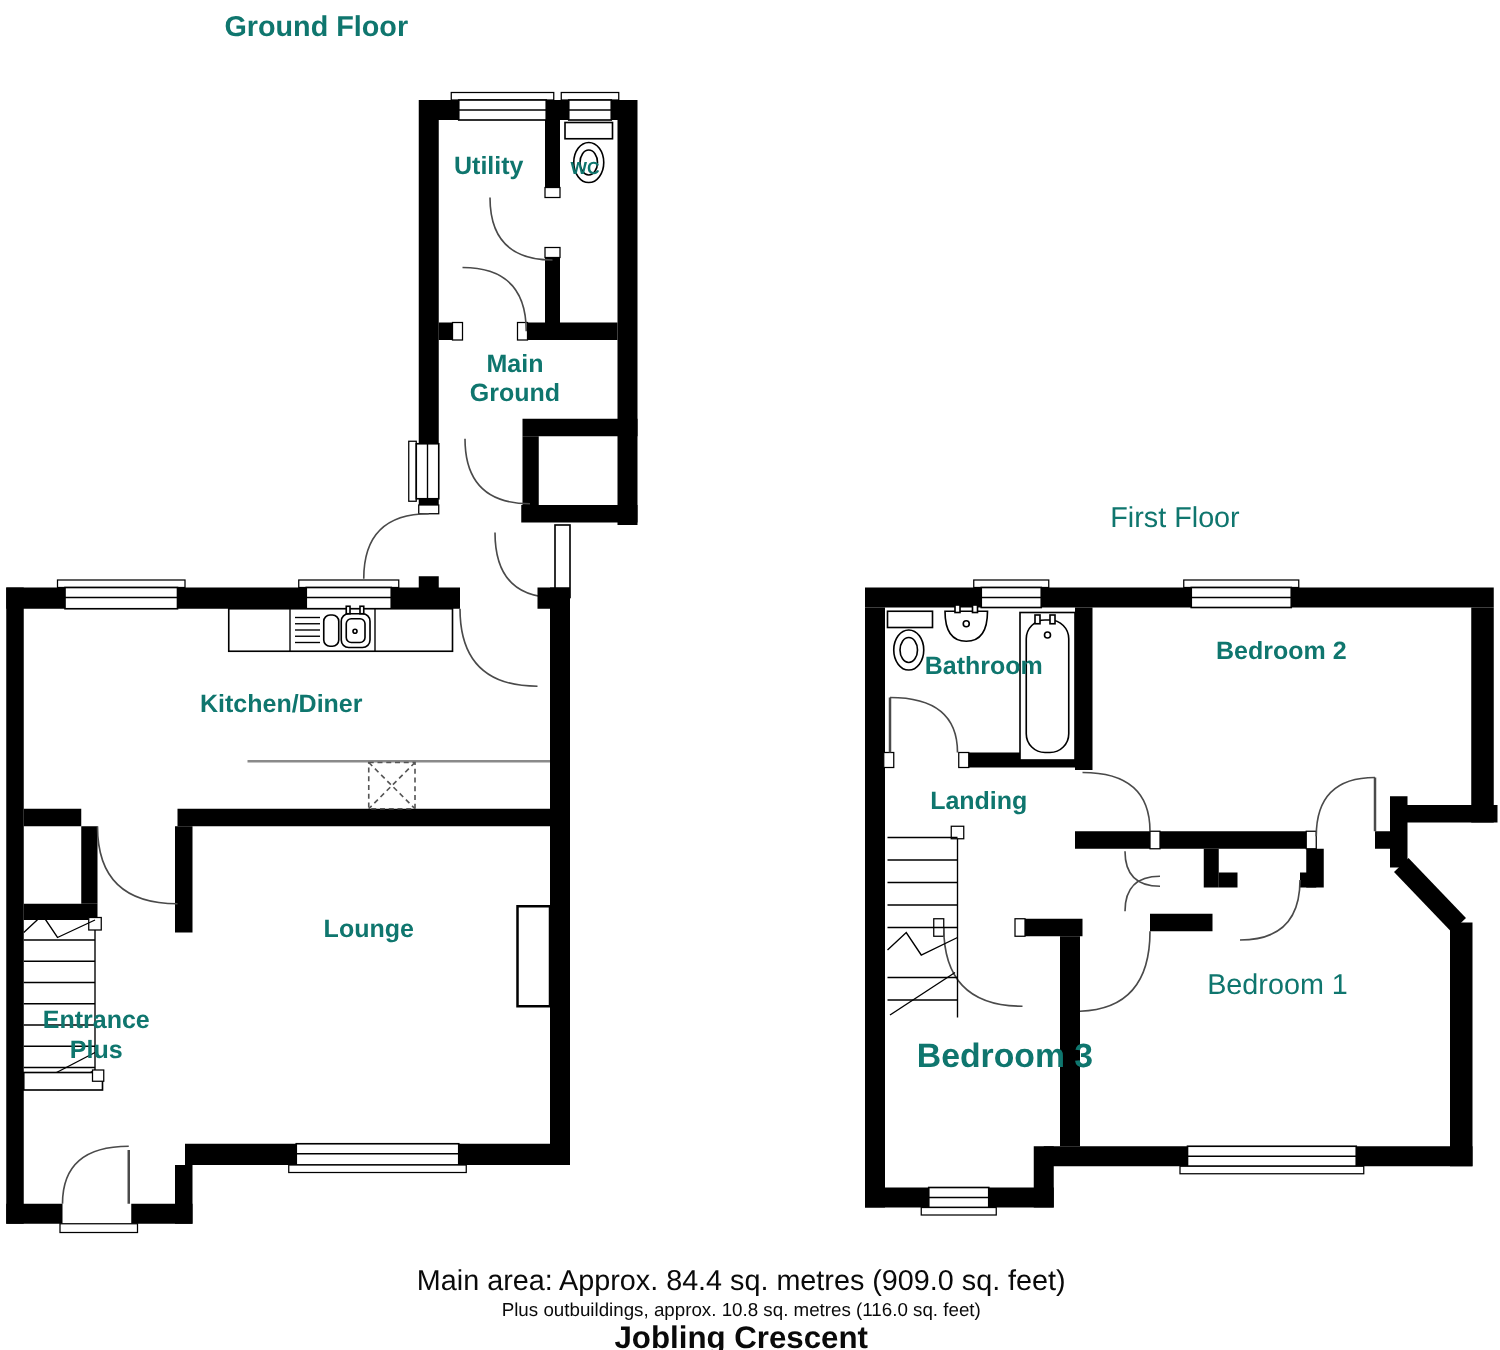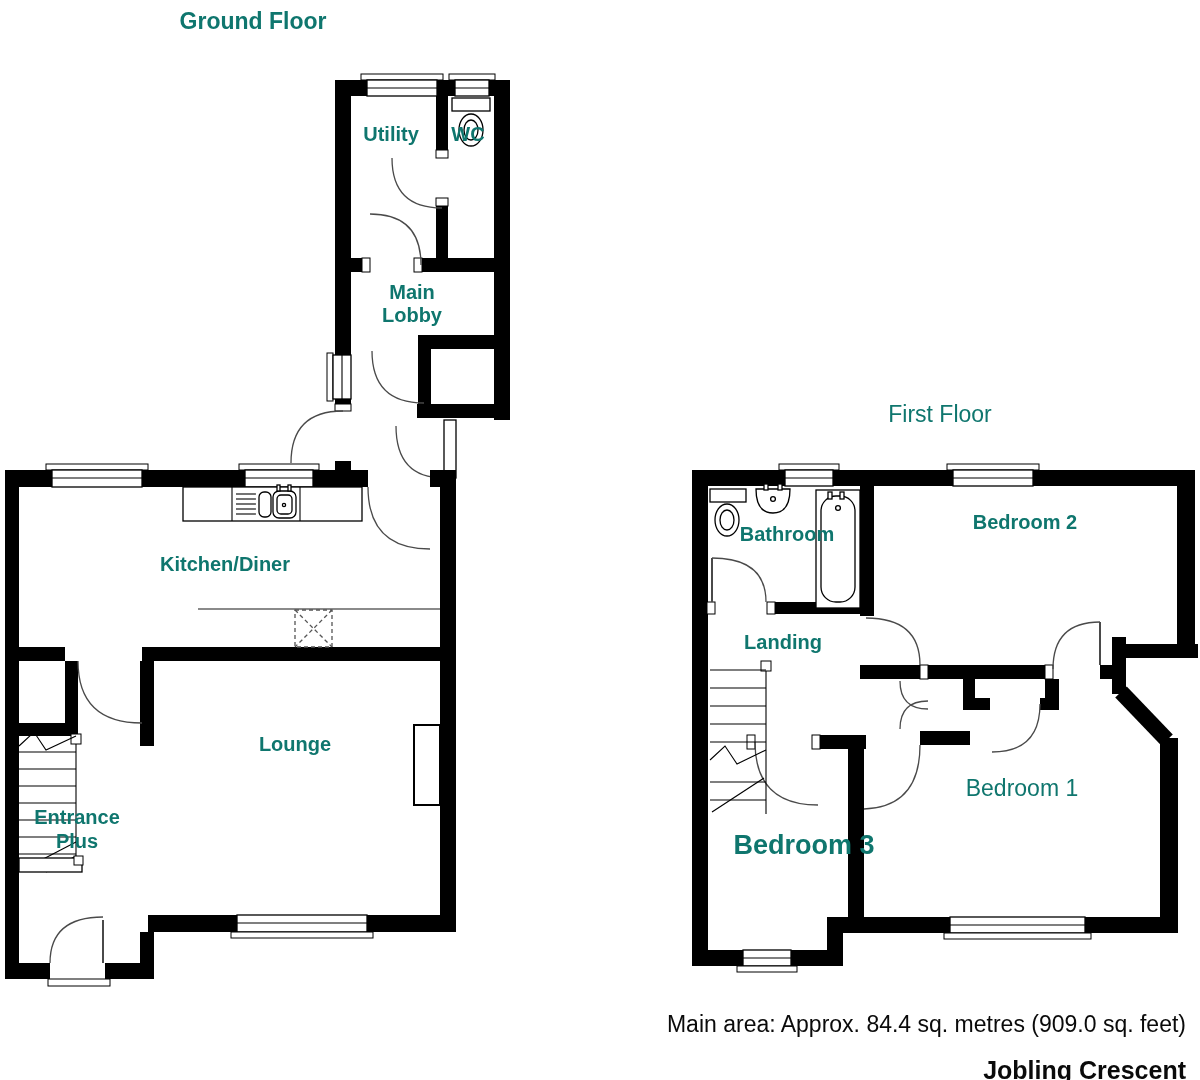--- a/index.html
+++ b/index.html
@@ -11,21 +11,21 @@
   .sill{fill:#ffffff;stroke:#000000;stroke-width:1;}
   .jamb{fill:#ffffff;stroke:#000000;stroke-width:1;}
   .door{fill:none;stroke:#4a4a4a;stroke-width:1.3;}
   .leaf{stroke:#4a4a4a;stroke-width:2;fill:none;}
   .fx{fill:#ffffff;stroke:#000000;stroke-width:1.3;}
   .tl{stroke:#000000;stroke-width:1.1;fill:none;}
   .gray{stroke:#8a8a8a;stroke-width:2;fill:none;}
   .dash{fill:none;stroke:#555555;stroke-width:1.3;stroke-dasharray:4 3;}
   #labels-layer{position:absolute;left:0;top:0;width:100%;height:100%;}
   .plan-label{position:absolute;transform:translate(-50%,-50%);white-space:nowrap;color:#0f766e;}
-  .footer-line{position:absolute;left:0;width:1186px;text-align:right;color:#0a0a0a;}
+  .footer-line{position:absolute;left:0;width:1186px;text-align:center;color:#0a0a0a;}
   #footer-main{top:1011px;font-size:23px;}
   #footer-out{top:1040px;font-size:15px;}
   #footer-addr{top:1056px;font-size:25px;font-weight:bold;}
 </style>
 </head>
 <body>
 
 <div id="plan-root">
 
 <svg id="plan-svg" width="1200" height="1080" viewBox="0 0 1200 1080">
@@ -279,26 +279,27 @@
       <polyline class="tl" points="710,760 725,746 737,764 766,750"></polyline>
       <line class="tl" x1="710" y1="782" x2="766" y2="782"></line>
       <line class="tl" x1="710" y1="800" x2="766" y2="800"></line>
       <line class="tl" x1="712" y1="812" x2="764" y2="778"></line>
     </g>
   </g>
 </svg>
 
 <div id="labels-layer">
   <div class="footer-line" id="footer-main">Main area: Approx. 84.4 sq. metres (909.0 sq. feet)</div>
+  <div class="footer-line" id="footer-out">Plus outbuildings, approx. 10.8 sq. metres (116.0 sq. feet)</div>
   <div class="footer-line" id="footer-addr">Jobling Crescent</div>
 <div class="plan-label" style="left: 253px; top: 21px; font-size: 23px; font-weight: bold;">Ground Floor</div>
       <div class="plan-label" style="left: 391px; top: 134px; font-size: 20px; font-weight: bold;">Utility</div>
-      <div class="plan-label" style="left: 468px; top: 134px; font-size: 20px; font-weight: bold; text-align: right;">WC</div>
+      <div class="plan-label" style="left: 468px; top: 134px; font-size: 14px; font-weight: bold; text-align: right;">WC</div>
       <div class="plan-label" style="left: 412px; top: 292px; font-size: 20px; font-weight: bold;">Main</div>
-      <div class="plan-label" style="left: 412px; top: 315px; font-size: 20px; font-weight: bold;">Lobby</div>
+      <div class="plan-label" style="left: 412px; top: 315px; font-size: 20px; font-weight: bold;">Ground</div>
       <div class="plan-label" style="left: 225px; top: 564px; font-size: 20px; font-weight: bold;">Kitchen/Diner</div>
       <div class="plan-label" style="left: 295px; top: 722px; font-size: 20px; font-weight: bold; margin-top: 22px;">Lounge</div>
       <div class="plan-label" style="left: 77px; top: 817px; font-size: 20px; font-weight: bold;">Entrance</div>
       <div class="plan-label" style="left: 77px; top: 841px; font-size: 20px; font-weight: bold;">Plus</div>
       <div class="plan-label" style="left: 940px; top: 414px; font-size: 23px; font-weight: normal;">First Floor</div>
       <div class="plan-label" style="left: 787px; top: 534px; font-size: 20px; font-weight: bold;">Bathroom</div>
       <div class="plan-label" style="left: 1025px; top: 522px; font-size: 20px; font-weight: bold;">Bedroom 2</div>
       <div class="plan-label" style="left: 783px; top: 642px; font-size: 20px; font-weight: bold;">Landing</div>
       <div class="plan-label" style="left: 779px; top: 845px; font-size: 27px; font-weight: bold; margin-left: 25px;">Bedroom 3</div>
       <div class="plan-label" style="left: 1022px; top: 788px; font-size: 23px; font-weight: normal;">Bedroom 1</div>

